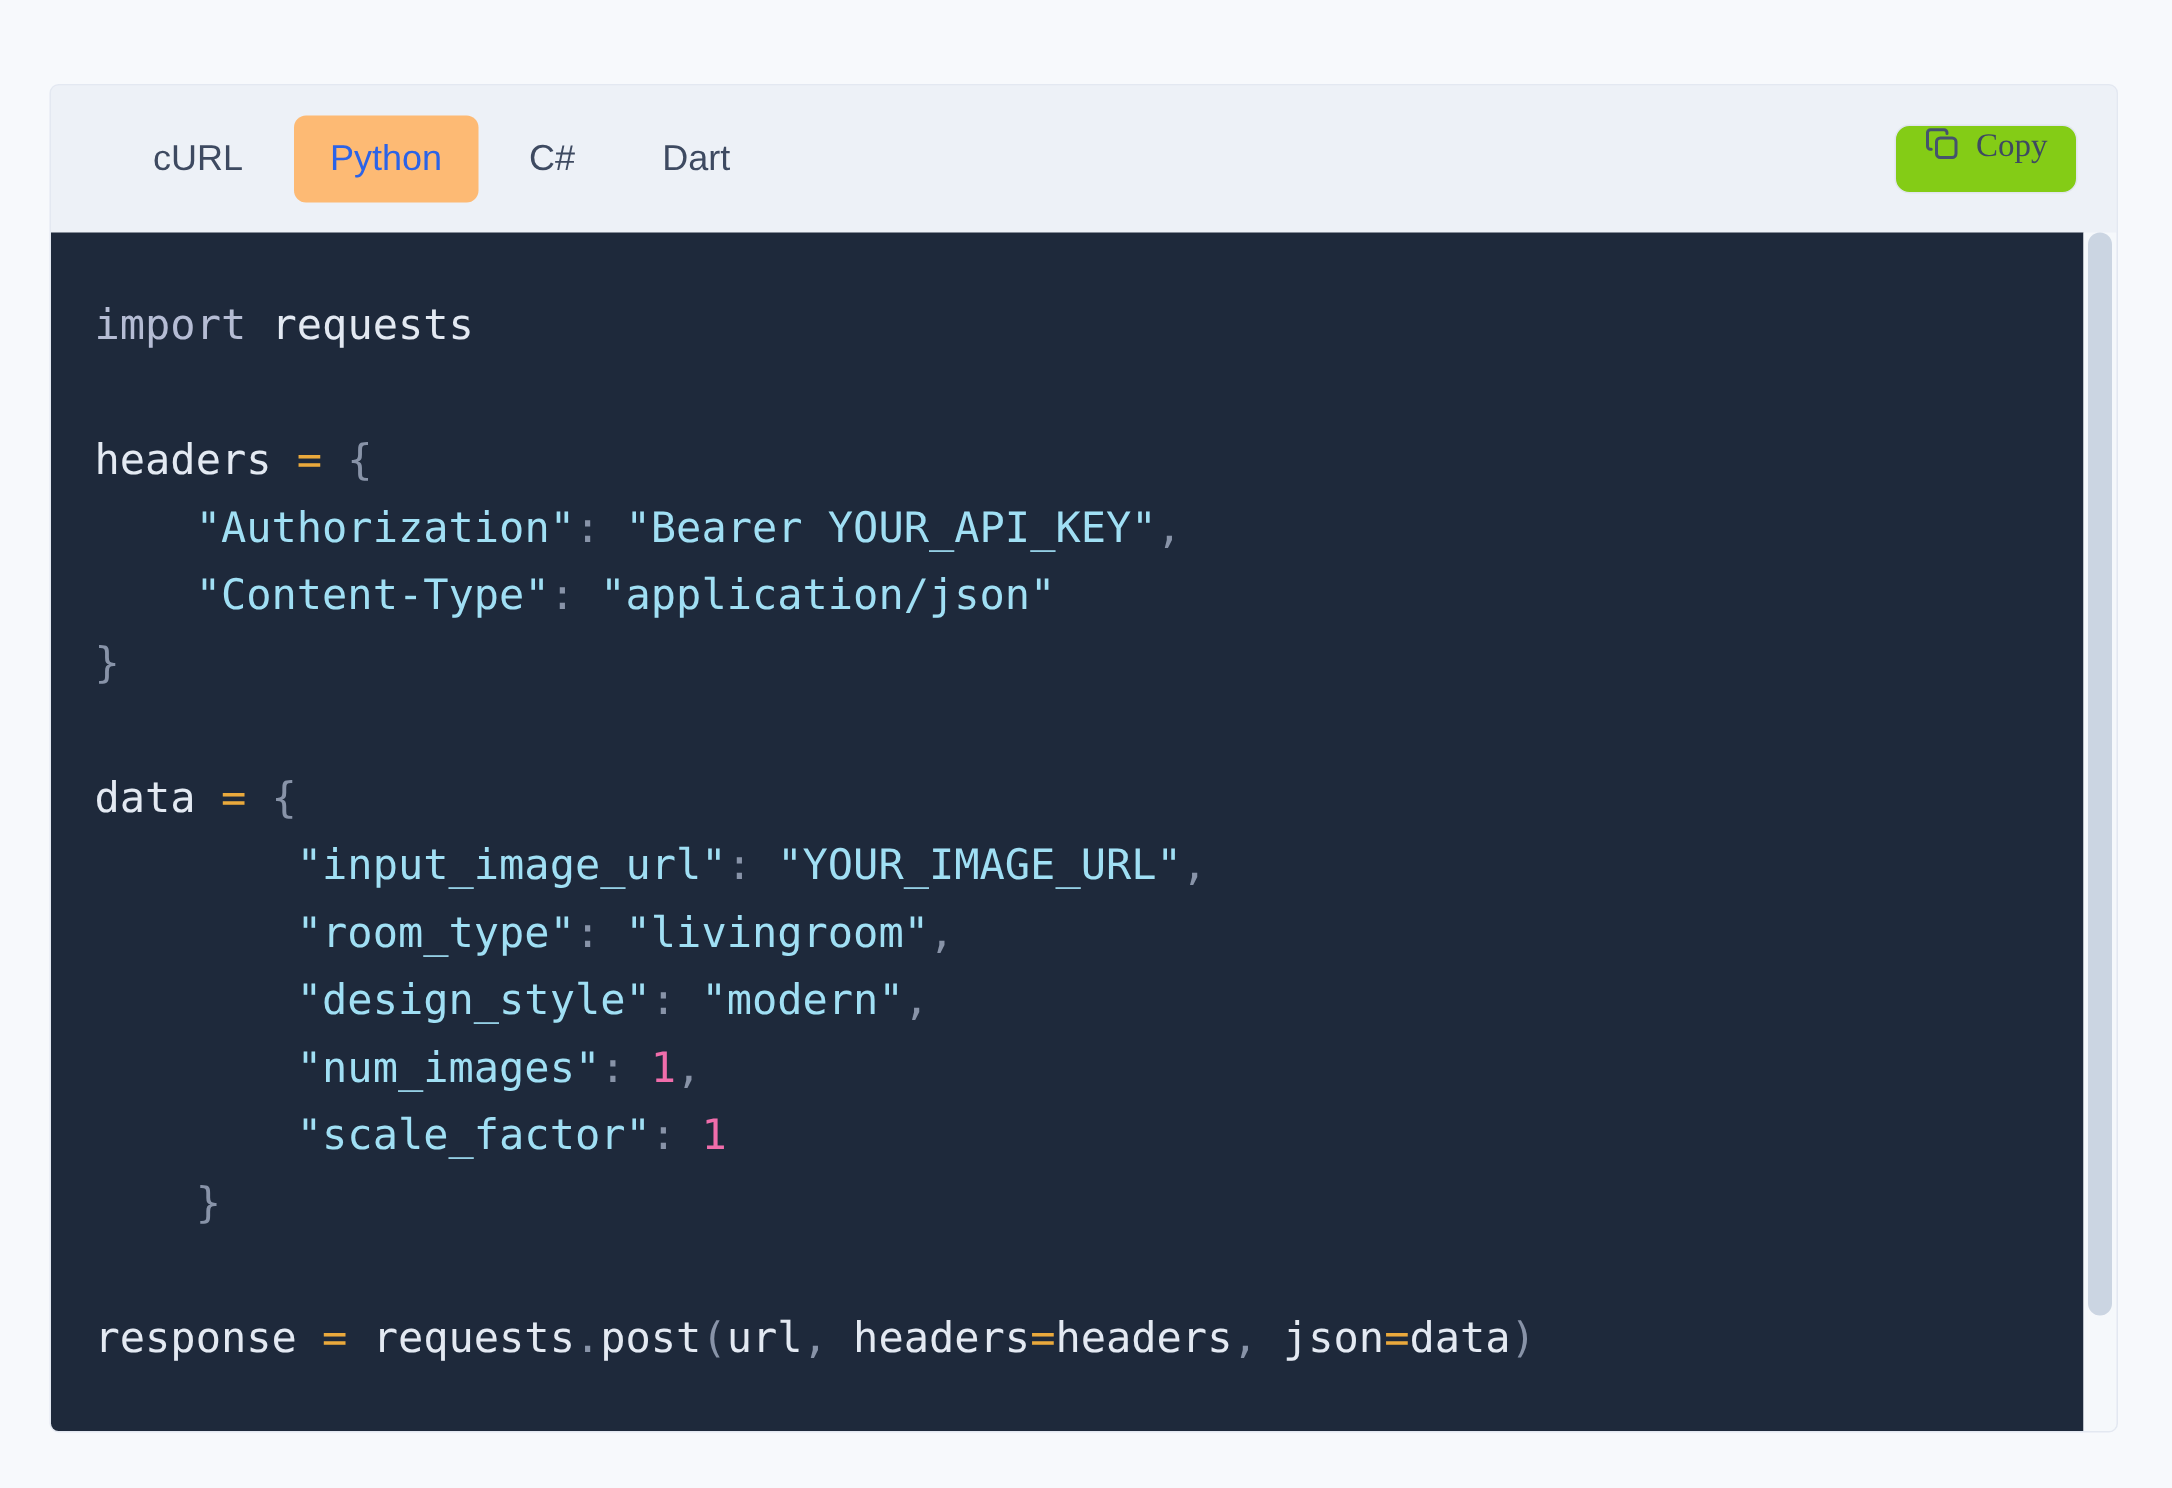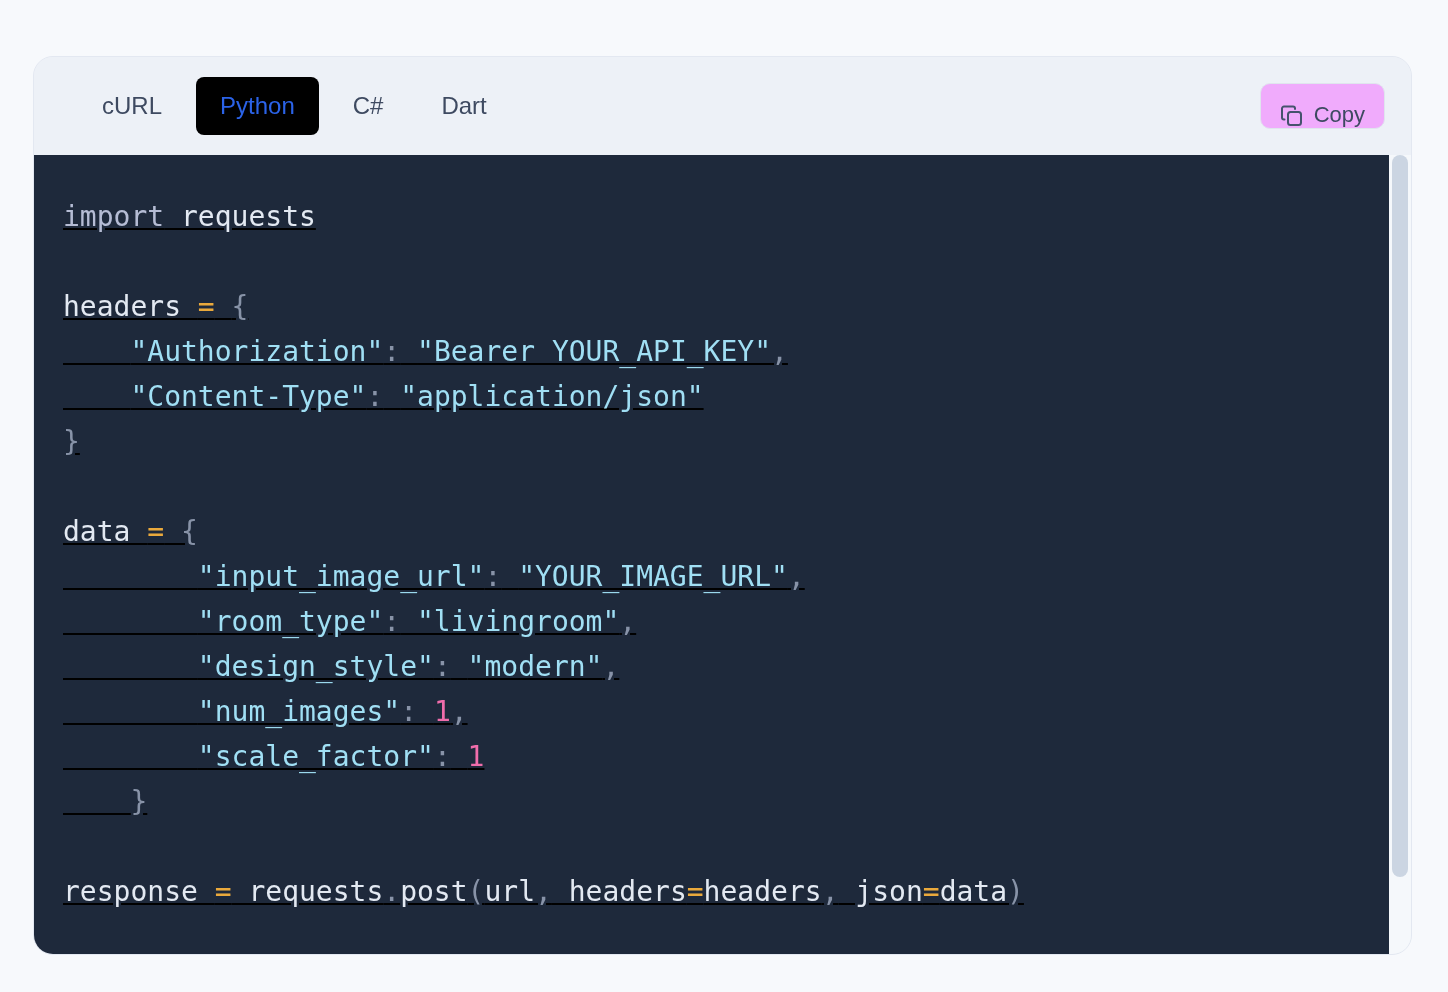--- a/index.html
+++ b/index.html
@@ -6,21 +6,21 @@
   html, body { width: 1448px; height: 992px; overflow: hidden; }
   body {
     background: #f7f9fc;
     font-family: "Liberation Sans", sans-serif;
     position: relative;
   }
   .card {
     position: absolute;
     left: 33px; top: 56px;
     width: 1379px; height: 899px;
-    border-radius: 20px;
+    border-radius: 6px;
     border: 1px solid #e3e8f1;
     overflow: hidden;
     background: #edf1f7;
     display: flex;
     flex-direction: column;
   }
   .card-header {
     height: 98px;
     flex: 0 0 98px;
     background: #edf1f7;
@@ -35,46 +35,45 @@
     background: transparent;
     font-family: "Liberation Sans", sans-serif;
     font-size: 24px;
     font-weight: 500;
     color: #3e4a61;
     padding: 14px 24px;
     border-radius: 8px;
     cursor: pointer;
     line-height: 30px;
   }
-  .tab.active { background: #000000; color: #2b63e8; }
+  .tab.active { background: #fdba74; color: #2b63e8; }
   .copy-btn {
     display: flex;
-    align-items: flex-end;
+    align-items: flex-start;
     gap: 10px;
     height: 46px;
     padding: 0 19px;
-    background: #f0abfc;
+    background: #84cc16;
     border: 1px solid #e0e5ee;
     border-radius: 10px;
-    font-family: Liberation Sans, sans-serif;
+    font-family: Liberation Serif, serif;
     font-size: 22px;
     color: #3e4a61;
     cursor: pointer;
   }
   .copy-btn svg { display: block; }
   .card-body { flex: 1; display: flex; min-height: 0; }
   .code-area {
     flex: 1;
     background: #1e293b;
     padding: 39px 0 0 29px;
     overflow: hidden;
     font-family: "DejaVu Sans Mono", monospace;
     font-size: 28px;
     line-height: 45px;
-    text-decoration: underline;
   }
   .code-line { white-space: pre; min-height: 45px; }
   .tok-kw  { color: #b5bcd4; }
   .tok-pln { color: #e3e9f2; }
   .tok-op  { color: #eaa93c; }
   .tok-str { color: #a0dff4; }
   .tok-num { color: #f06dab; }
   .tok-pun { color: #8893a8; }
   .scroll-gutter {
     flex: 0 0 22px;

